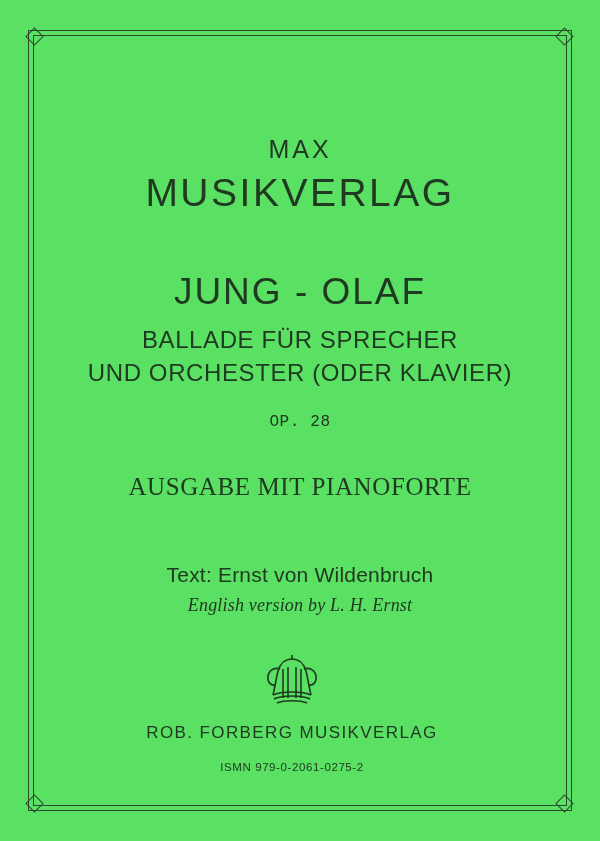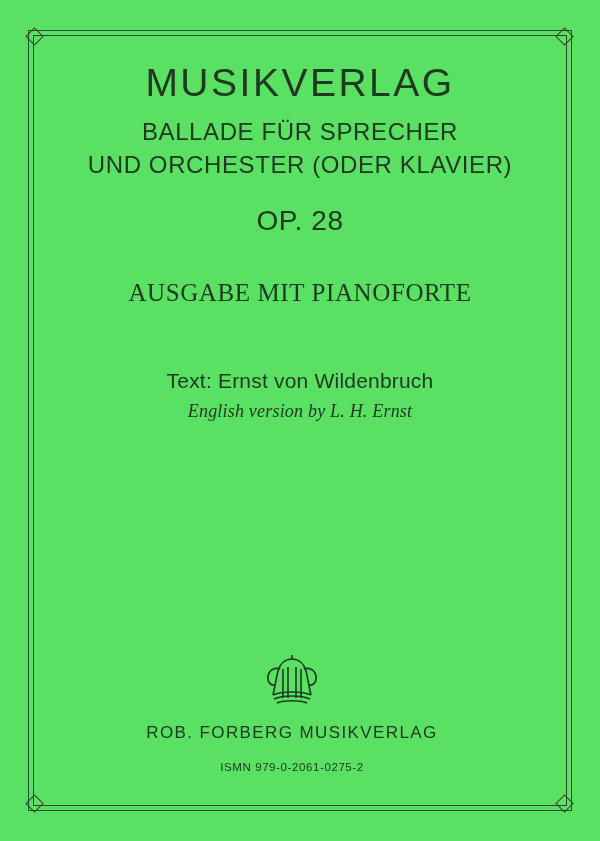--- a/index.html
+++ b/index.html
@@ -105,22 +105,23 @@
     line-height: 1.25;
   }
   .subtitle-2 {
     margin-top: 3px;
     font-size: 24px;
     letter-spacing: 0.6px;
     line-height: 1.25;
   }
   .opus {
     margin-top: 25px;
-    font-size: 28px;
-    letter-spacing: 0.6px;
+    font-size: 16px;
+    letter-spacing: 0.6px;
+    font-family: Liberation Mono, monospace;
   }
   .edition {
     margin-top: 42px;
     font-size: 25px;
     letter-spacing: 0.6px;
     font-family: Liberation Serif, serif;
   }
 
   .text-credit {
     margin-top: 62px;
@@ -171,22 +172,24 @@
   <div id="frame-outer"></div>
   <div id="frame-inner"></div>
 
   <div class="corner tl"></div>
   <div class="corner tr"></div>
   <div class="corner bl"></div>
   <div class="corner br"></div>
 
   <div id="content">
 
+    <div class="composer-first">MAX</div>
     <div class="composer-last">MUSIKVERLAG</div>
 
+    <div class="work-title">JUNG - OLAF</div>
     <div class="subtitle-1">BALLADE FÜR SPRECHER</div>
     <div class="subtitle-2">UND ORCHESTER (ODER KLAVIER)</div>
 
     <div class="opus">OP. 28</div>
 
     <div class="edition">AUSGABE MIT PIANOFORTE</div>
 
     <div class="text-credit">Text: Ernst von Wildenbruch</div>
     <div class="translation-credit">English version by L. H. Ernst</div>
 

